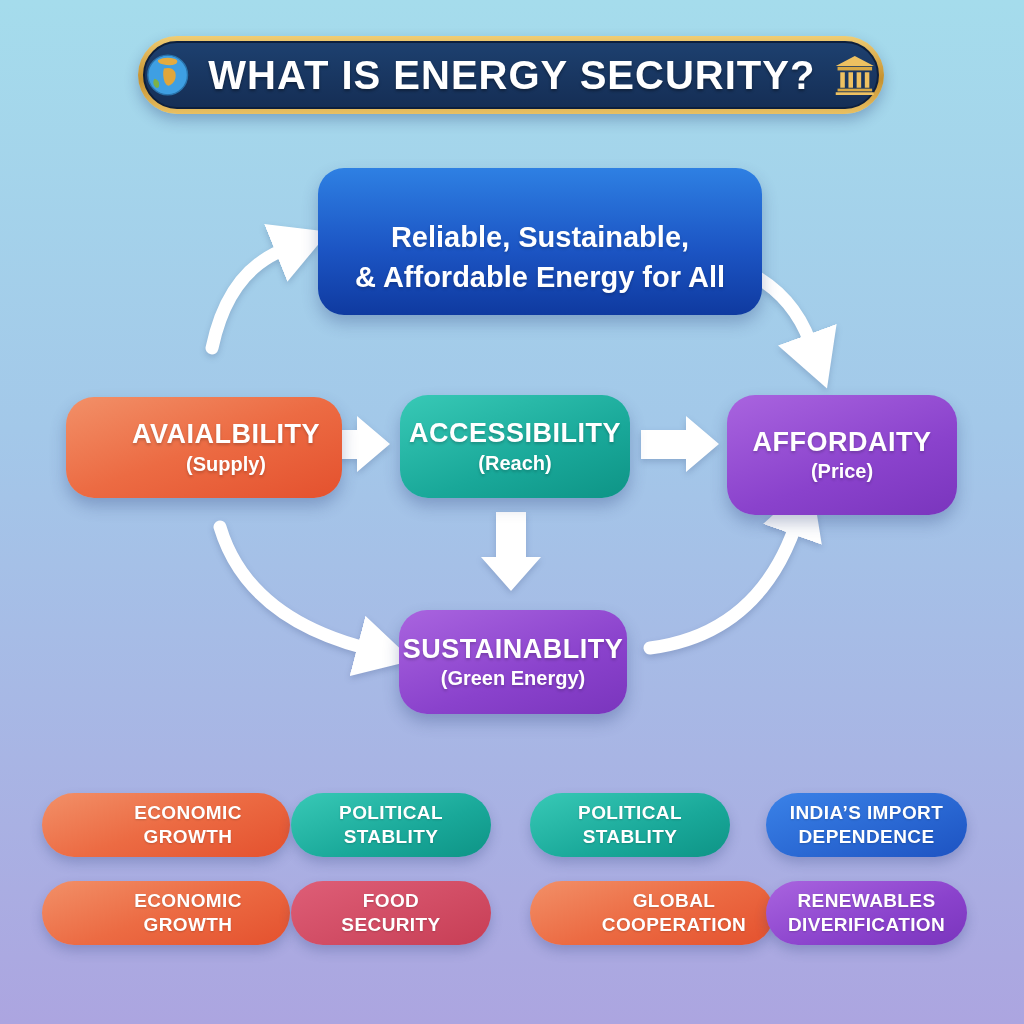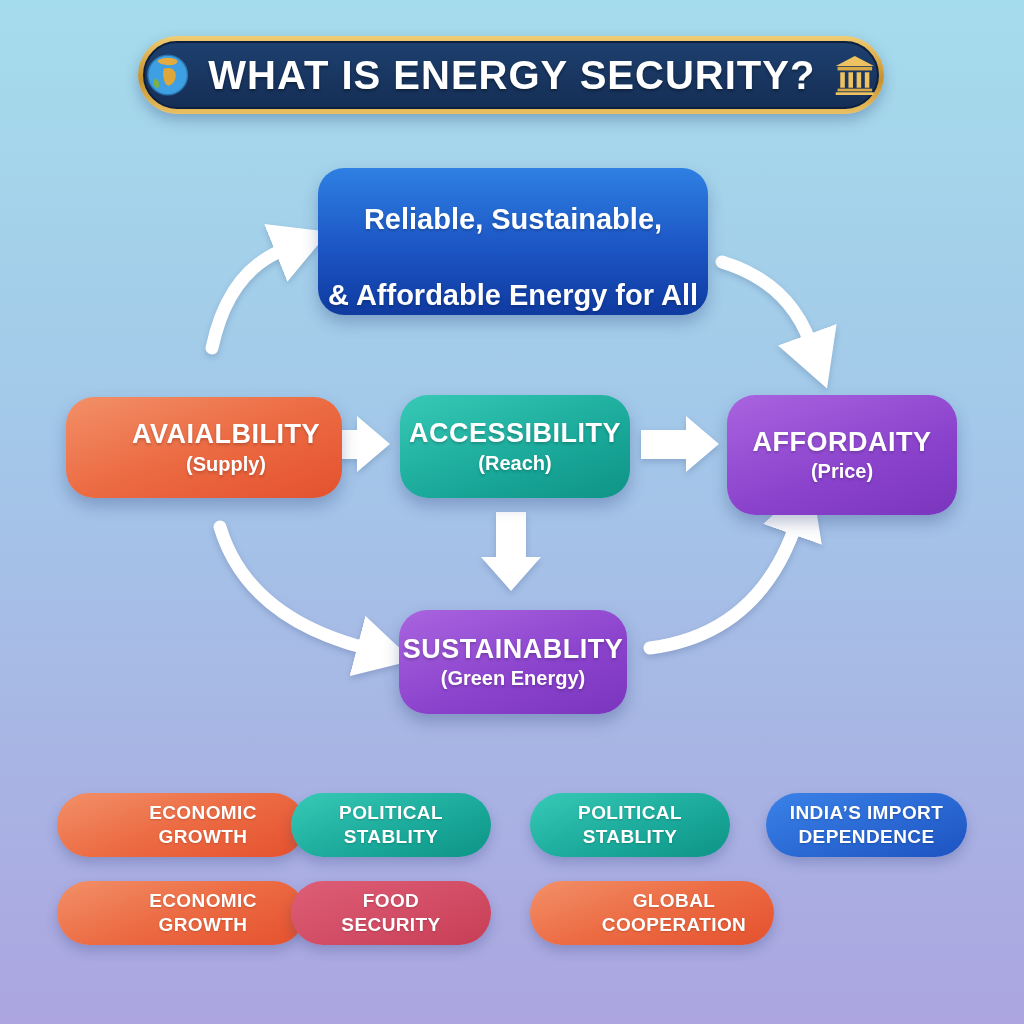--- a/index.html
+++ b/index.html
@@ -21,44 +21,44 @@
     border:2px solid #0d1f3c;box-sizing:border-box;
     display:flex;align-items:center;justify-content:center;gap:18px;}
   .banner-title{color:#fff;font-size:40px;font-weight:700;letter-spacing:1px;
     text-shadow:0 2px 3px rgba(0,0,0,.35);white-space:nowrap;}
 
   
   .box{position:absolute;border-radius:28px;color:#fff;text-align:center;
     display:flex;flex-direction:column;align-items:center;justify-content:center;
     box-shadow:0 8px 16px rgba(40,60,120,.30);
     text-shadow:0 2px 3px rgba(0,0,0,.20);}
-  .goal{left:318px;top:168px;width:390px;height:147px;border-radius:26px;
+  .goal{left:318px;top:168px;width:444px;height:147px;border-radius:26px;
     background:linear-gradient(180deg,#2e80e3 0%,#1c55c4 55%,#0f3aa0 100%);
-    justify-content:space-between;padding-top:32px;box-sizing:border-box;}
+    justify-content:center;padding-top:32px;box-sizing:border-box;}
   .goal div{font-size:29px;font-weight:700;line-height:1.35;}
   .pillar-title{font-size:27px;font-weight:700;letter-spacing:.5px;line-height:1.2;}
   .pillar-sub{font-size:20px;font-weight:700;line-height:1.3;}
   .c-orange{background:linear-gradient(160deg,#f29068 0%,#ec6b43 50%,#e4512e 100%);padding-left:44px;}
   .c-teal{background:linear-gradient(160deg,#38c9b6 0%,#19a899 60%,#0e9486 100%);}
   .c-purple{background:linear-gradient(160deg,#a964df 0%,#8a42cc 60%,#7a35bd 100%);}
   .p-availability{left:66px;top:397px;width:232px;height:101px;}
   .p-accessibility{left:400px;top:395px;width:230px;height:103px;}
   .p-affordability{left:727px;top:395px;width:230px;height:120px;}
   .p-sustainability{left:399px;top:610px;width:228px;height:104px;}
 
   
   .pill{position:absolute;height:64px;border-radius:32px;color:#fff;
     display:flex;flex-direction:column;align-items:center;justify-content:center;
     font-size:19px;font-weight:700;letter-spacing:.4px;line-height:1.25;
     text-align:center;box-shadow:0 6px 12px rgba(40,60,120,.25);
     text-shadow:0 1px 2px rgba(0,0,0,.18);}
   .c-blue{background:linear-gradient(160deg,#3a82e8 0%,#1d53c2 100%);}
   .c-red{background:linear-gradient(160deg,#de5e77 0%,#c73e55 100%);}
   .r1{top:793px;} .r2{top:881px;}
-  .col1{left:57px;width:204px;text-align:center;} .col2{left:291px;width:200px;}
+  .col1{left:42px;width:204px;text-align:center;} .col2{left:291px;width:200px;}
   .col3{left:530px;width:200px;} .col4{left:766px;width:201px;}
 </style>
 </head>
 <body>
 
 <div class="canvas">
 
   <svg class="arrows" viewBox="0 0 1024 1024" xmlns="http://www.w3.org/2000/svg">
     <defs>
       <marker id="ah" markerWidth="4.4" markerHeight="4.8" refX="0.6" refY="2.4" orient="auto" markerUnits="strokeWidth">
@@ -141,14 +141,18 @@
     <span>GROWTH</span>
   </div>
   <div class="pill c-orange r2 col3">
     <span>GLOBAL</span>
     <span>COOPERATION</span>
   </div>
   <div class="pill c-red r2 col2">
     <span>FOOD</span>
     <span>SECURITY</span>
   </div>
+  <div class="pill c-purple r2 col4">
+    <span>RENEWABLES</span>
+    <span>DIVERIFICATION</span>
+  </div>
 
 </div>
 
 </body></html>

